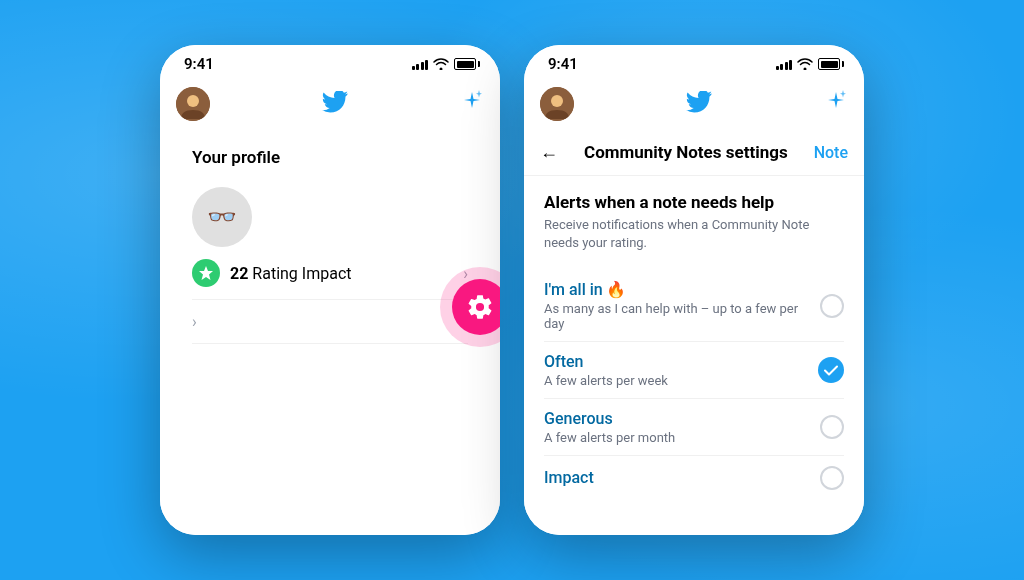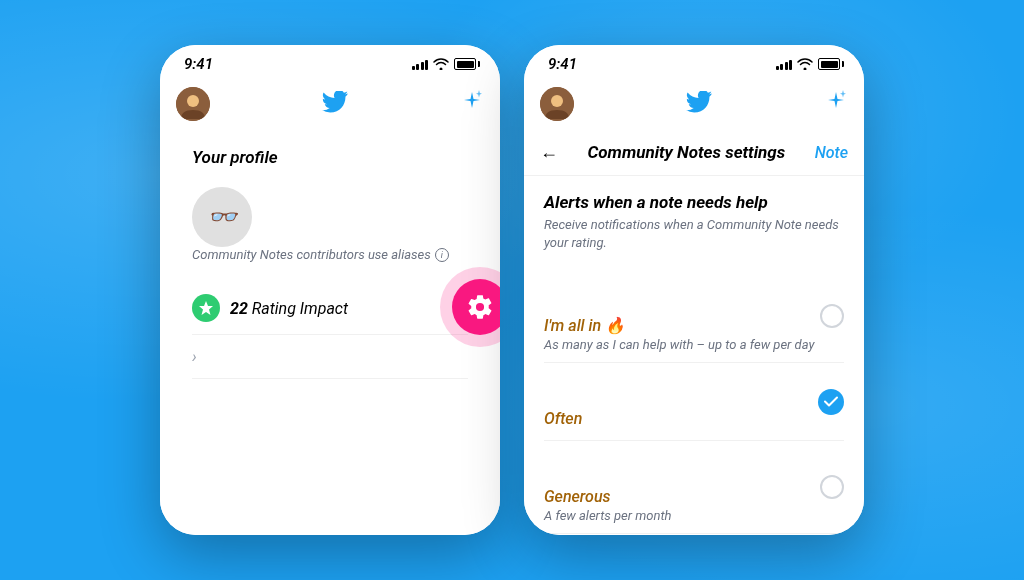--- a/index.html
+++ b/index.html
@@ -27,21 +27,20 @@
         radial-gradient(ellipse at 70% 20%, rgba(255,255,255,0.12) 0%, transparent 30%);
       pointer-events: none;
     }
 
     .phones-container {
       display: flex;
       gap: 24px;
       align-items: center;
       position: relative;
       z-index: 1;
-      font-style: italic;
     }
 
     .phone {
       width: 340px;
       height: 490px;
       background: #ffffff;
       border-radius: 36px;
       overflow: hidden;
       box-shadow: 0 20px 60px rgba(0,0,0,0.3);
       display: flex;
@@ -335,23 +334,22 @@
       border-bottom: none;
     }
 
     .option-left {
       flex: 1;
     }
 
     .option-label {
       font-size: 16px;
       font-weight: 500;
-      color: #a16207;
+      color: #0369a1;
       margin-bottom: 2px;
-      margin-top: 36px;
     }
 
     .option-desc {
       font-size: 13px;
       color: #6b7280;
     }
 
     .radio-btn {
       width: 24px;
       height: 24px;
@@ -424,24 +422,20 @@
       </div>
     </div>
 
     <div class="profile-content">
       <div class="profile-heading">Your profile</div>
 
       <div class="profile-avatar-circle">
         <span>👓</span>
       </div>
 
-      <div class="profile-alias">
-        <span>Community Notes contributors use aliases</span>
-        <div class="info-circle">i</div>
-      </div>
 
       <div class="impact-row">
         <div class="impact-left">
           <div class="impact-badge green">
             <svg width="16" height="16" viewBox="0 0 16 16" fill="none">
               <path d="M8 1 L10 6 L15 6 L11 9.5 L12.5 15 L8 12 L3.5 15 L5 9.5 L1 6 L6 6 Z" fill="white"></path>
             </svg>
           </div>
           <span class="impact-text">
             <strong>22</strong> <span>Rating Impact</span>
@@ -520,20 +514,21 @@
           <div class="option-left">
             <div class="option-label">I'm all in 🔥</div>
             <div class="option-desc">As many as I can help with – up to a few per day</div>
           </div>
           <div class="radio-btn"></div>
         </div>
 
         <div class="option-row">
           <div class="option-left">
             <div class="option-label">Often</div>
+            <div class="option-desc">A few alerts per week</div>
           </div>
           <div class="check-selected">
             <svg width="14" height="11" viewBox="0 0 14 11" fill="none">
               <path d="M1 5.5 L5 9.5 L13 1.5" stroke="white" stroke-width="2" stroke-linecap="round" stroke-linejoin="round"></path>
             </svg>
           </div>
         </div>
 
         <div class="option-row">
           <div class="option-left">

